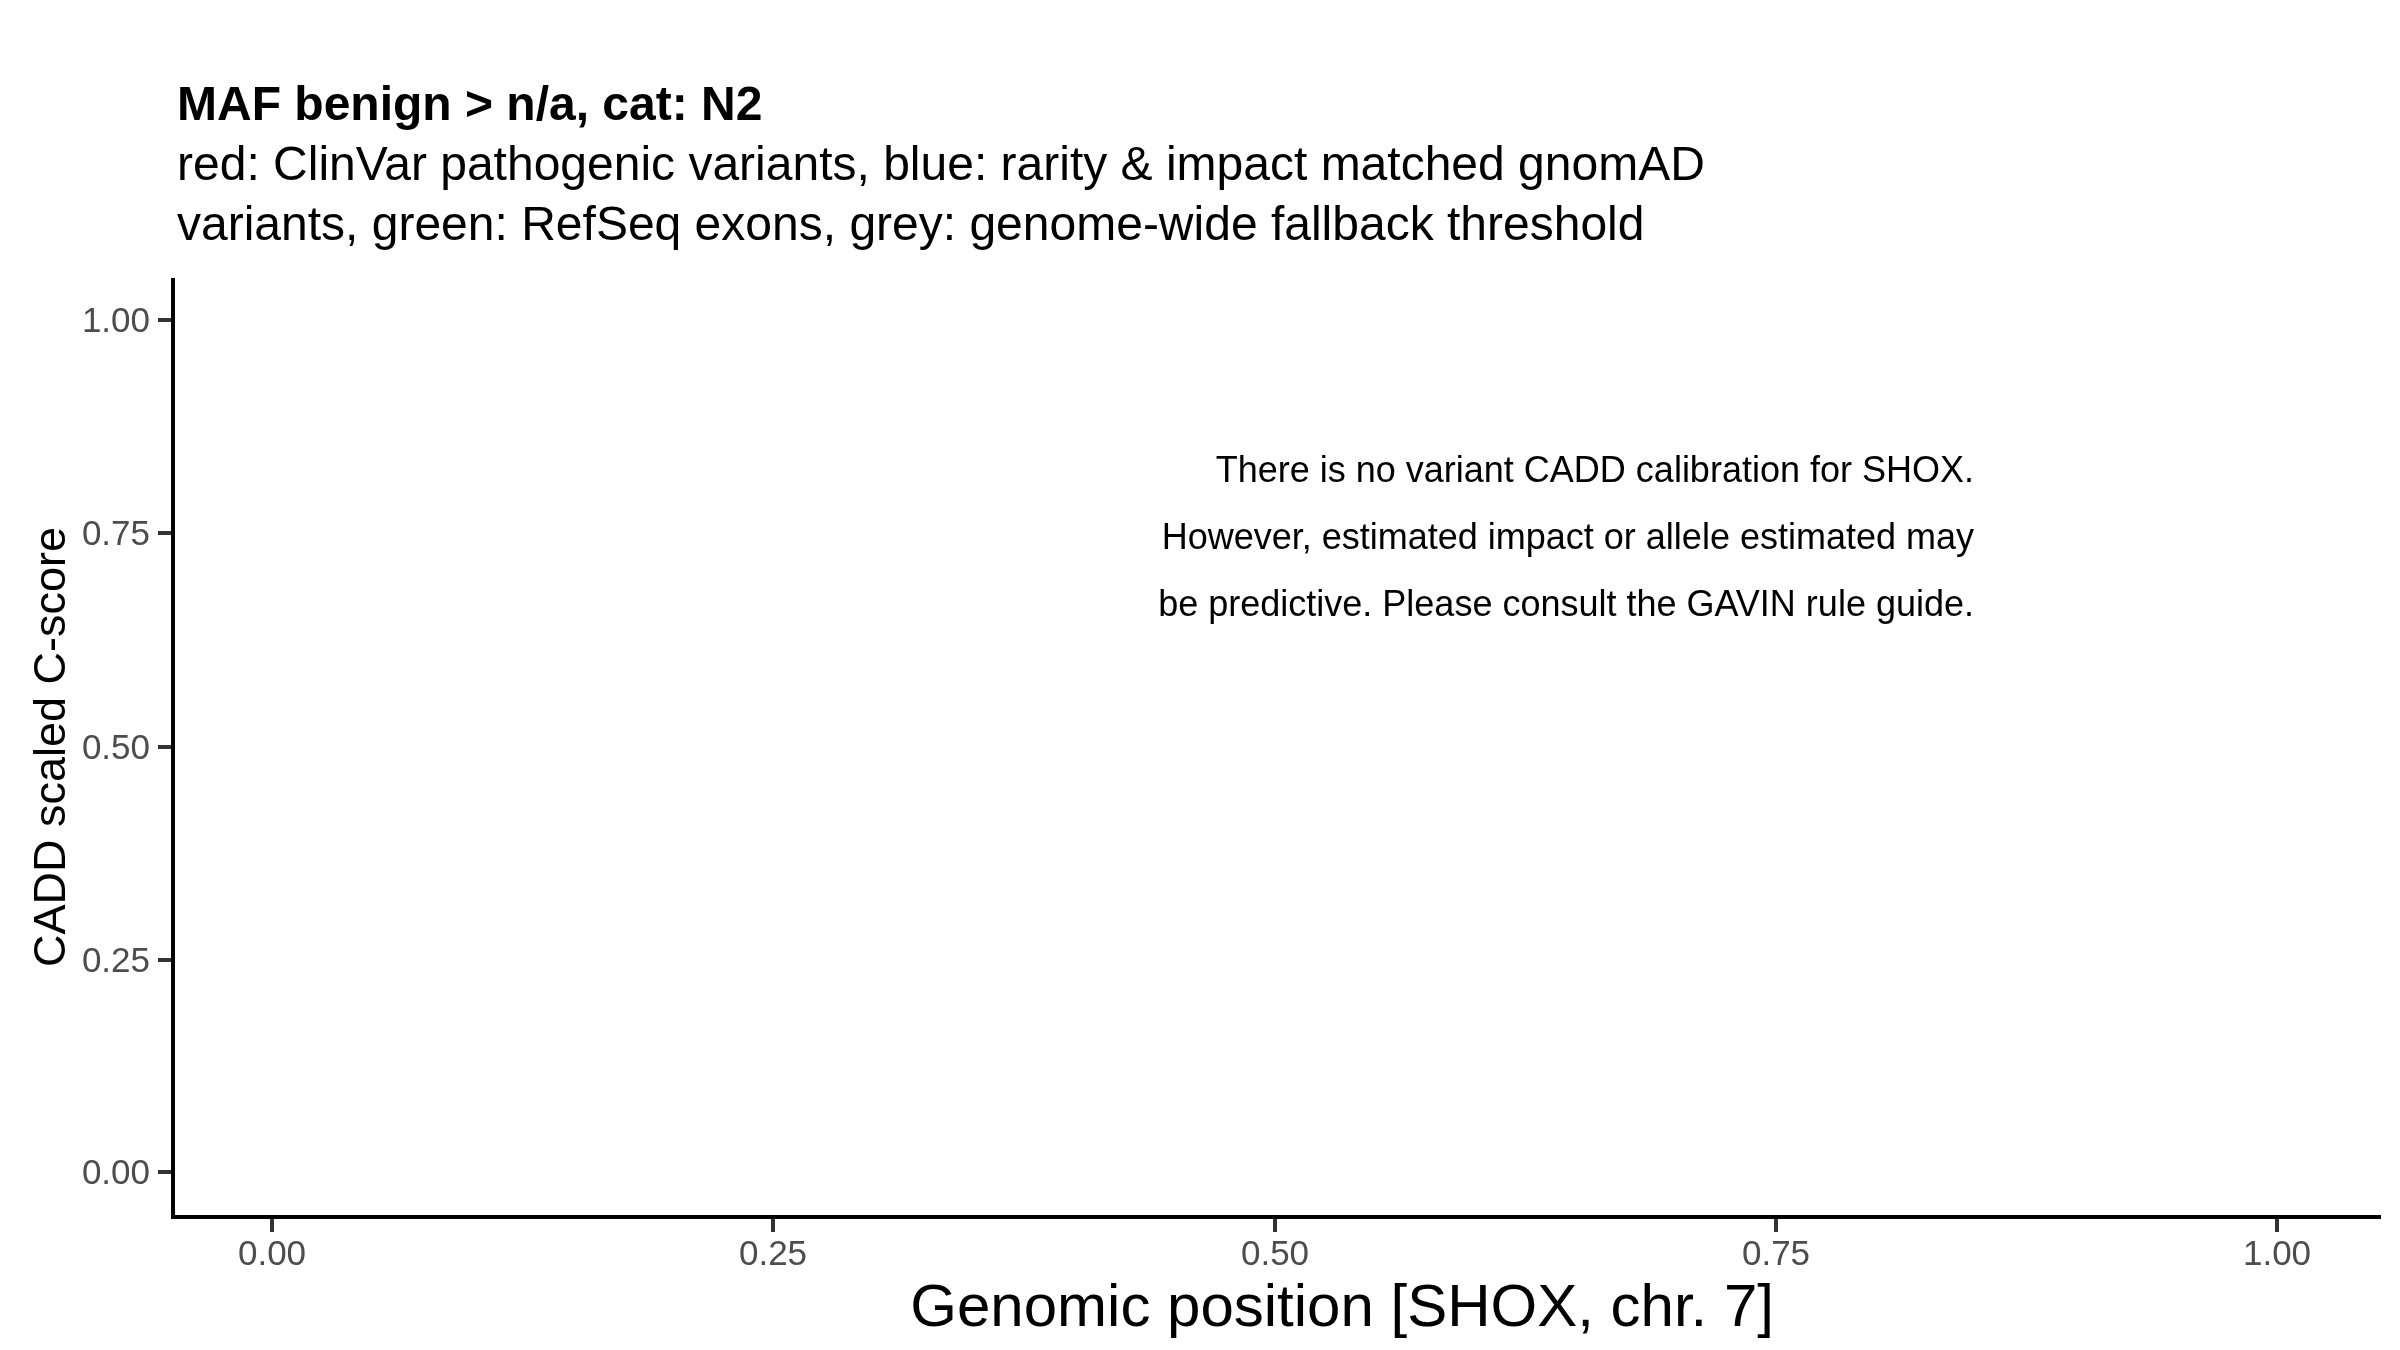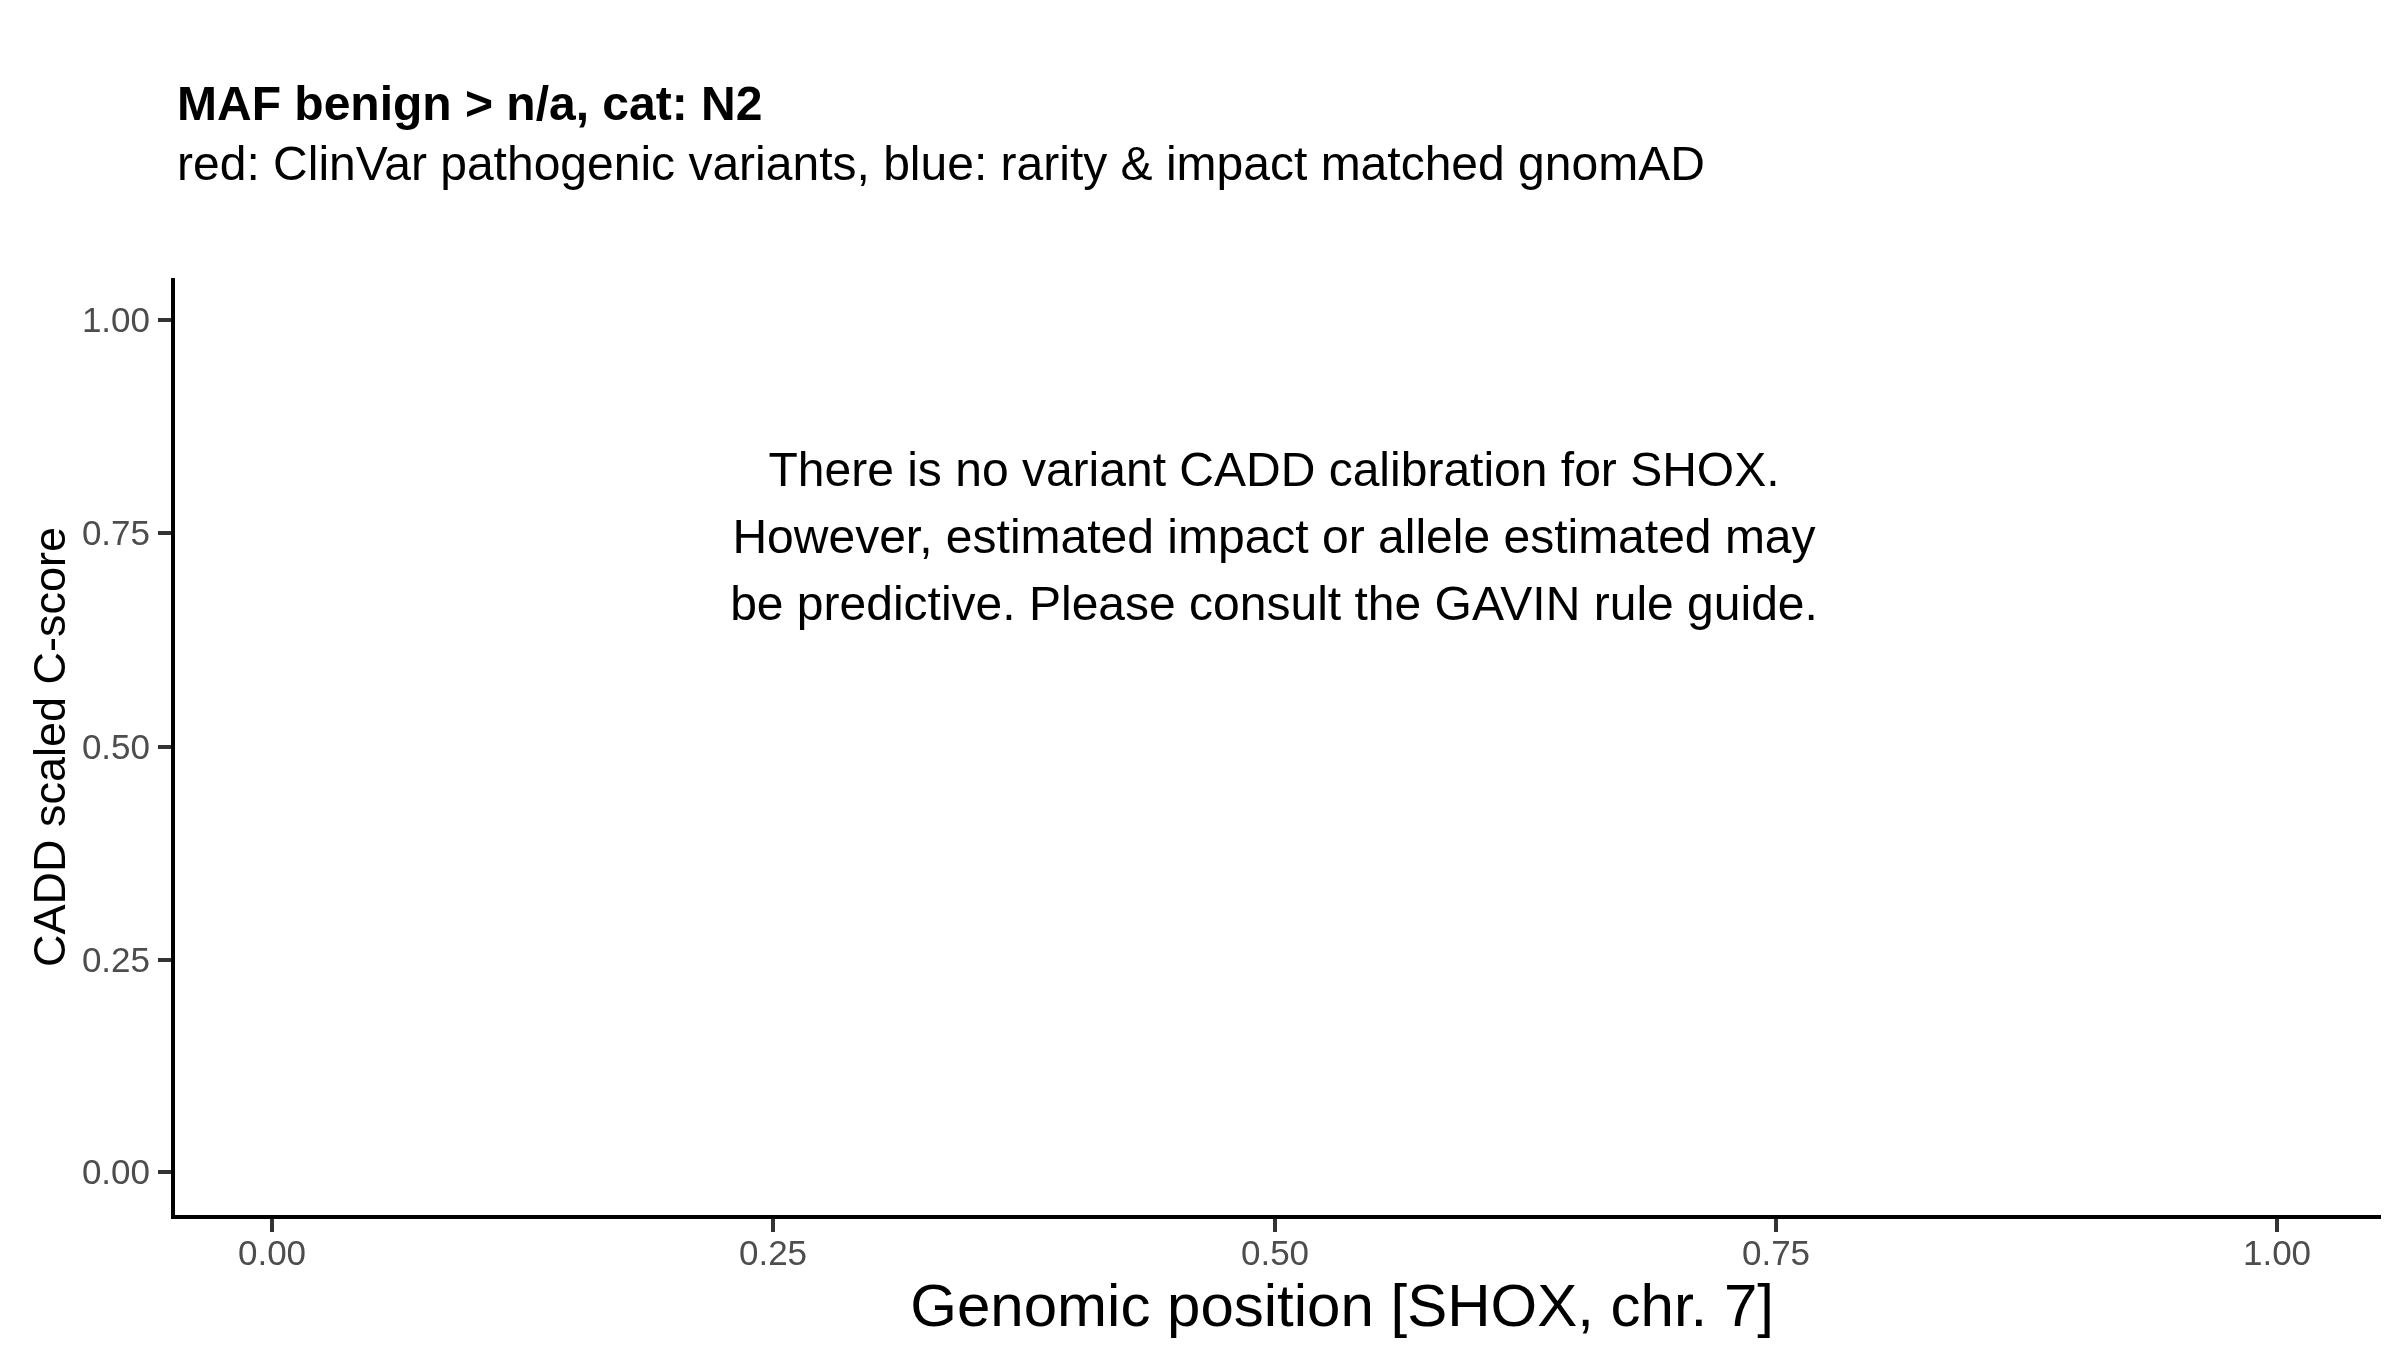--- a/index.html
+++ b/index.html
@@ -38,22 +38,22 @@
     border-bottom: 4px solid #000000;
     background: #ffffff;
     box-sizing: content-box;
   }
 
   
   .annotation-line {
     position: absolute;
     left: 574px;
     width: 1400px;
-    text-align: center;
-    font-size: 48px;
+    text-align: right;
+    font-size: 36px;
     line-height: 67px;
     color: #000000;
     white-space: nowrap;
   }
 
   
   .y-tick-mark {
     position: absolute;
     left: 158px;
     width: 13px;
@@ -113,20 +113,21 @@
     white-space: nowrap;
   }
 </style>
 </head>
 <body>
 
 <div id="figure">
 
   <div class="title-line" style="top:74px;font-weight:bold;">MAF benign &gt; n/a, cat: N2</div>
   <div class="title-line" style="top:134px;">red: ClinVar pathogenic variants, blue: rarity &amp; impact matched gnomAD</div>
+  <div class="title-line" style="top:194px;">variants, green: RefSeq exons, grey: genome-wide fallback threshold</div>
 
   <div id="panel"></div>
 
   <div class="annotation-line" style="top:436px;">There is no variant CADD calibration for SHOX.</div>
   <div class="annotation-line" style="top:503px;">However, estimated impact or allele estimated may</div>
   <div class="annotation-line" style="top:570px;">be predictive. Please consult the GAVIN rule guide.</div>
 
   <div class="y-tick-mark" style="top:318px;"></div>
   <div class="y-tick-mark" style="top:531px;"></div>
   <div class="y-tick-mark" style="top:745px;"></div>

